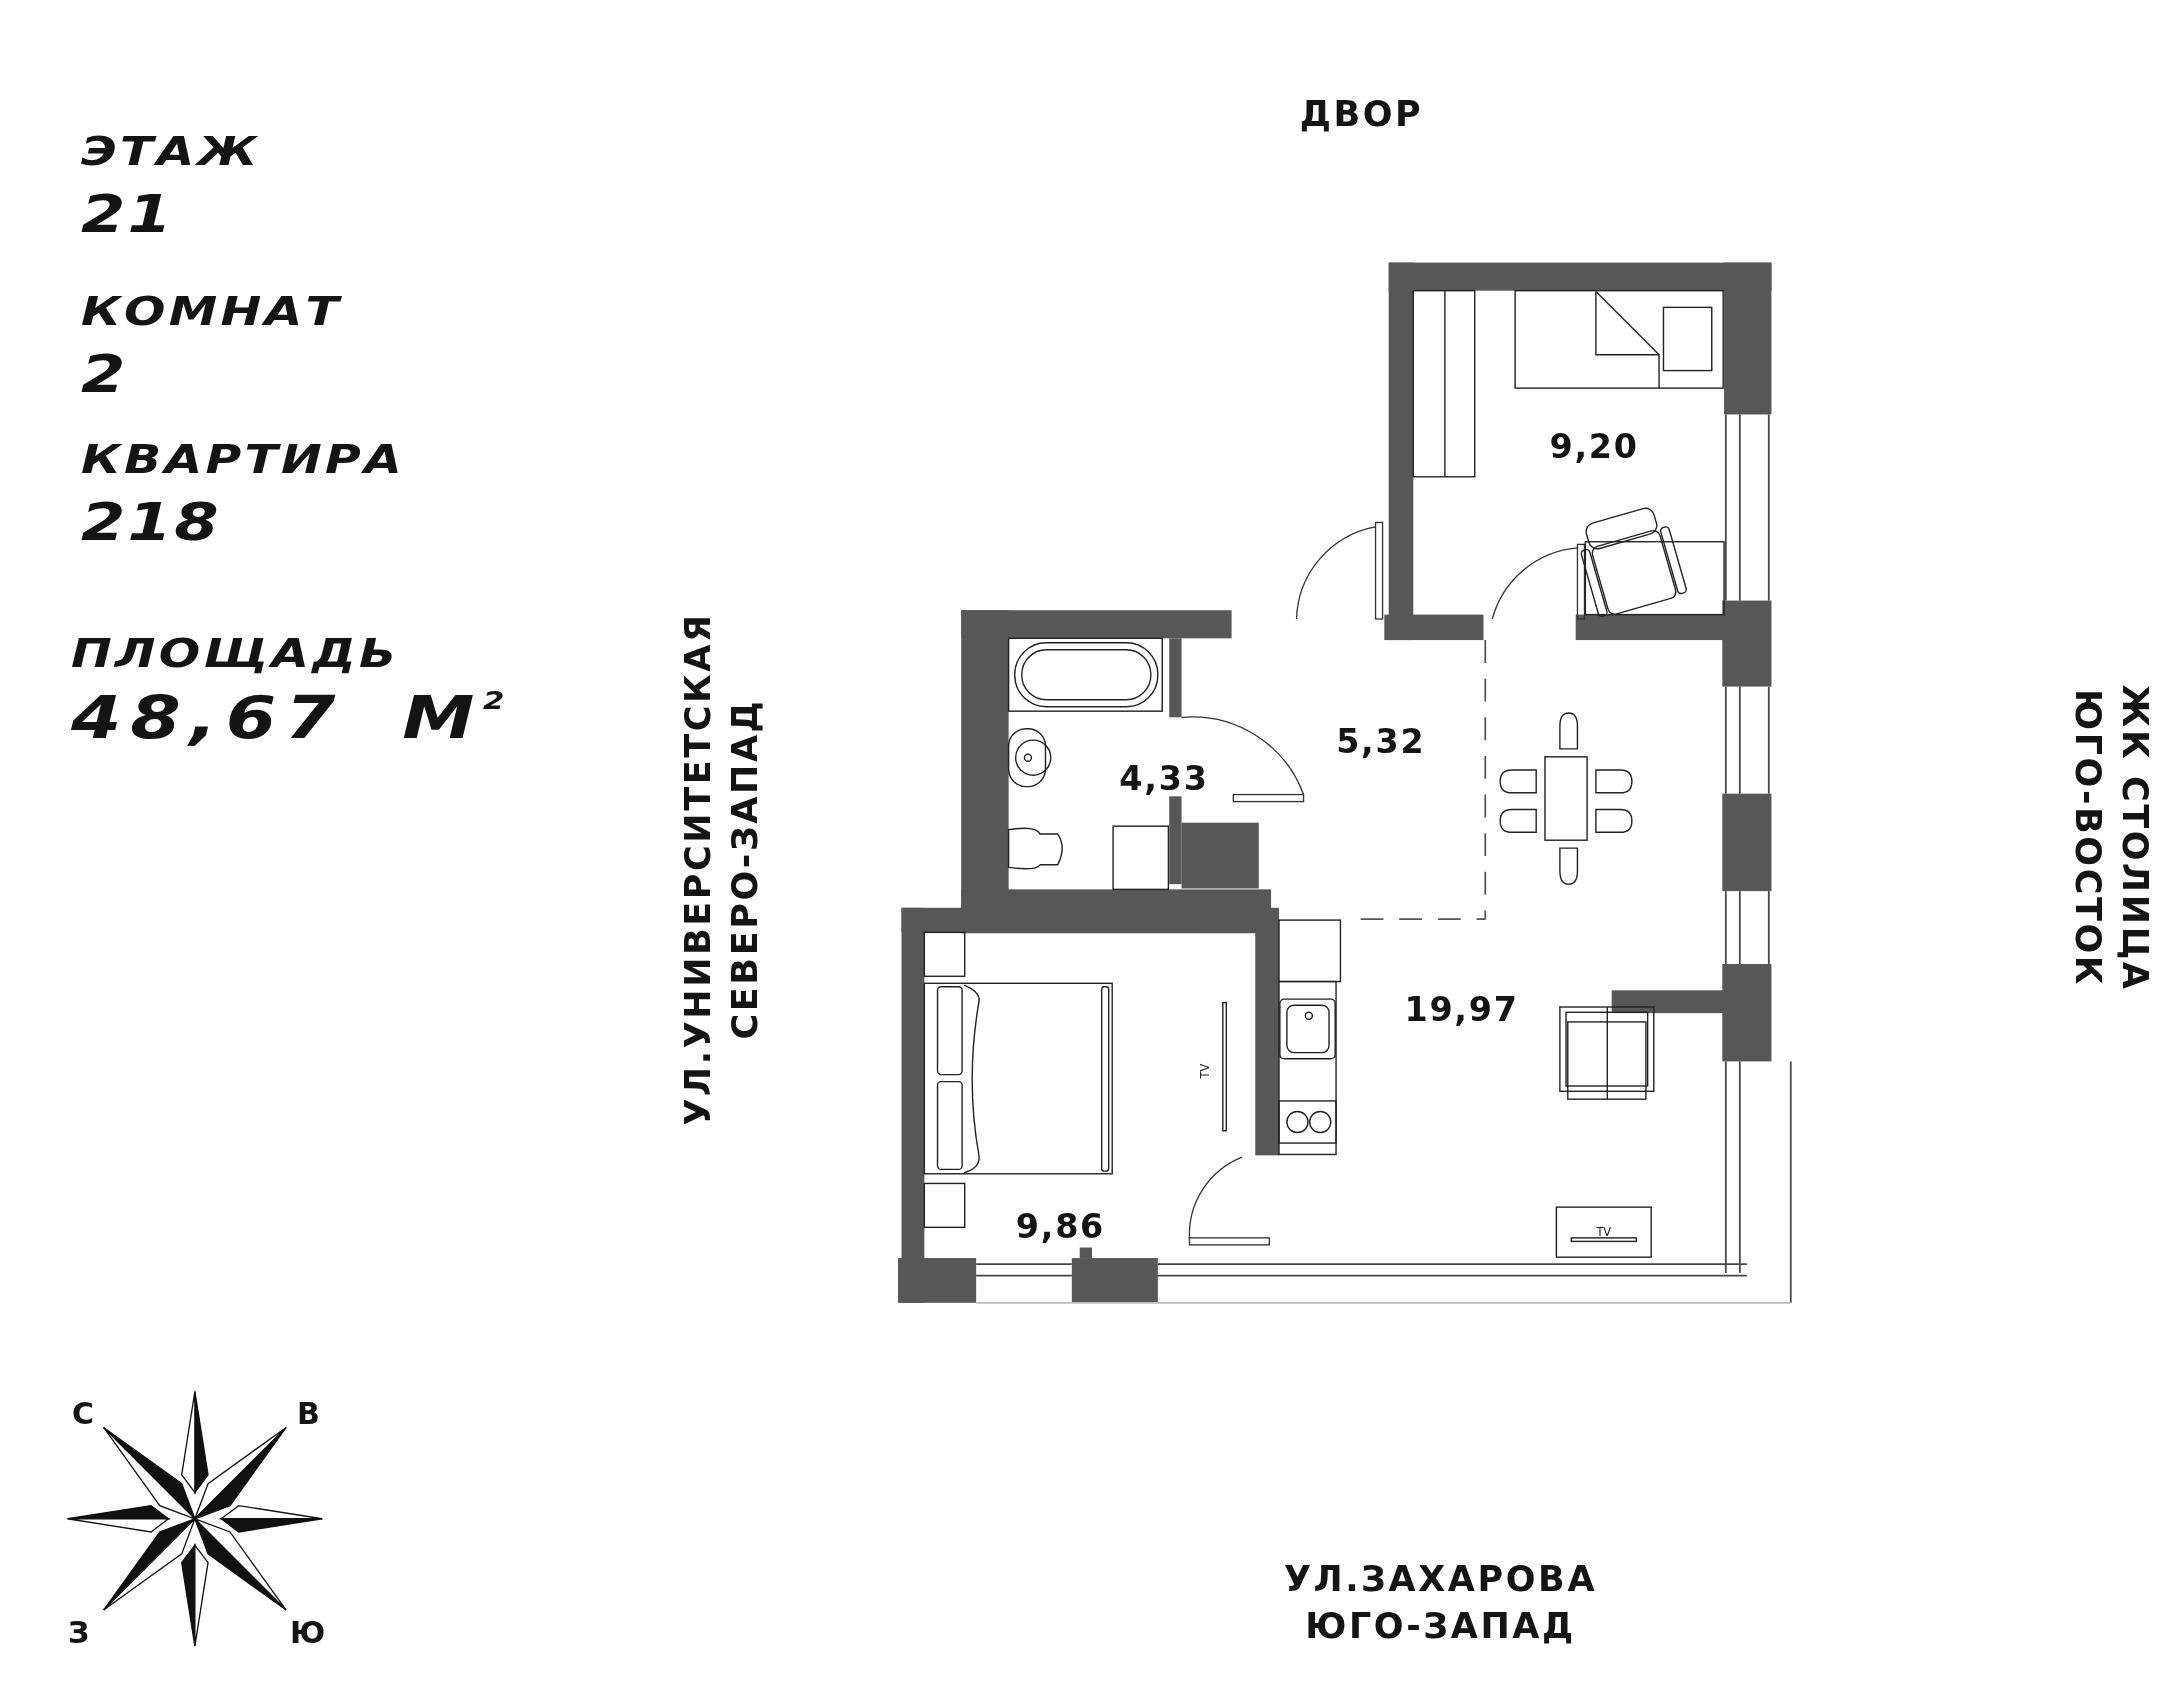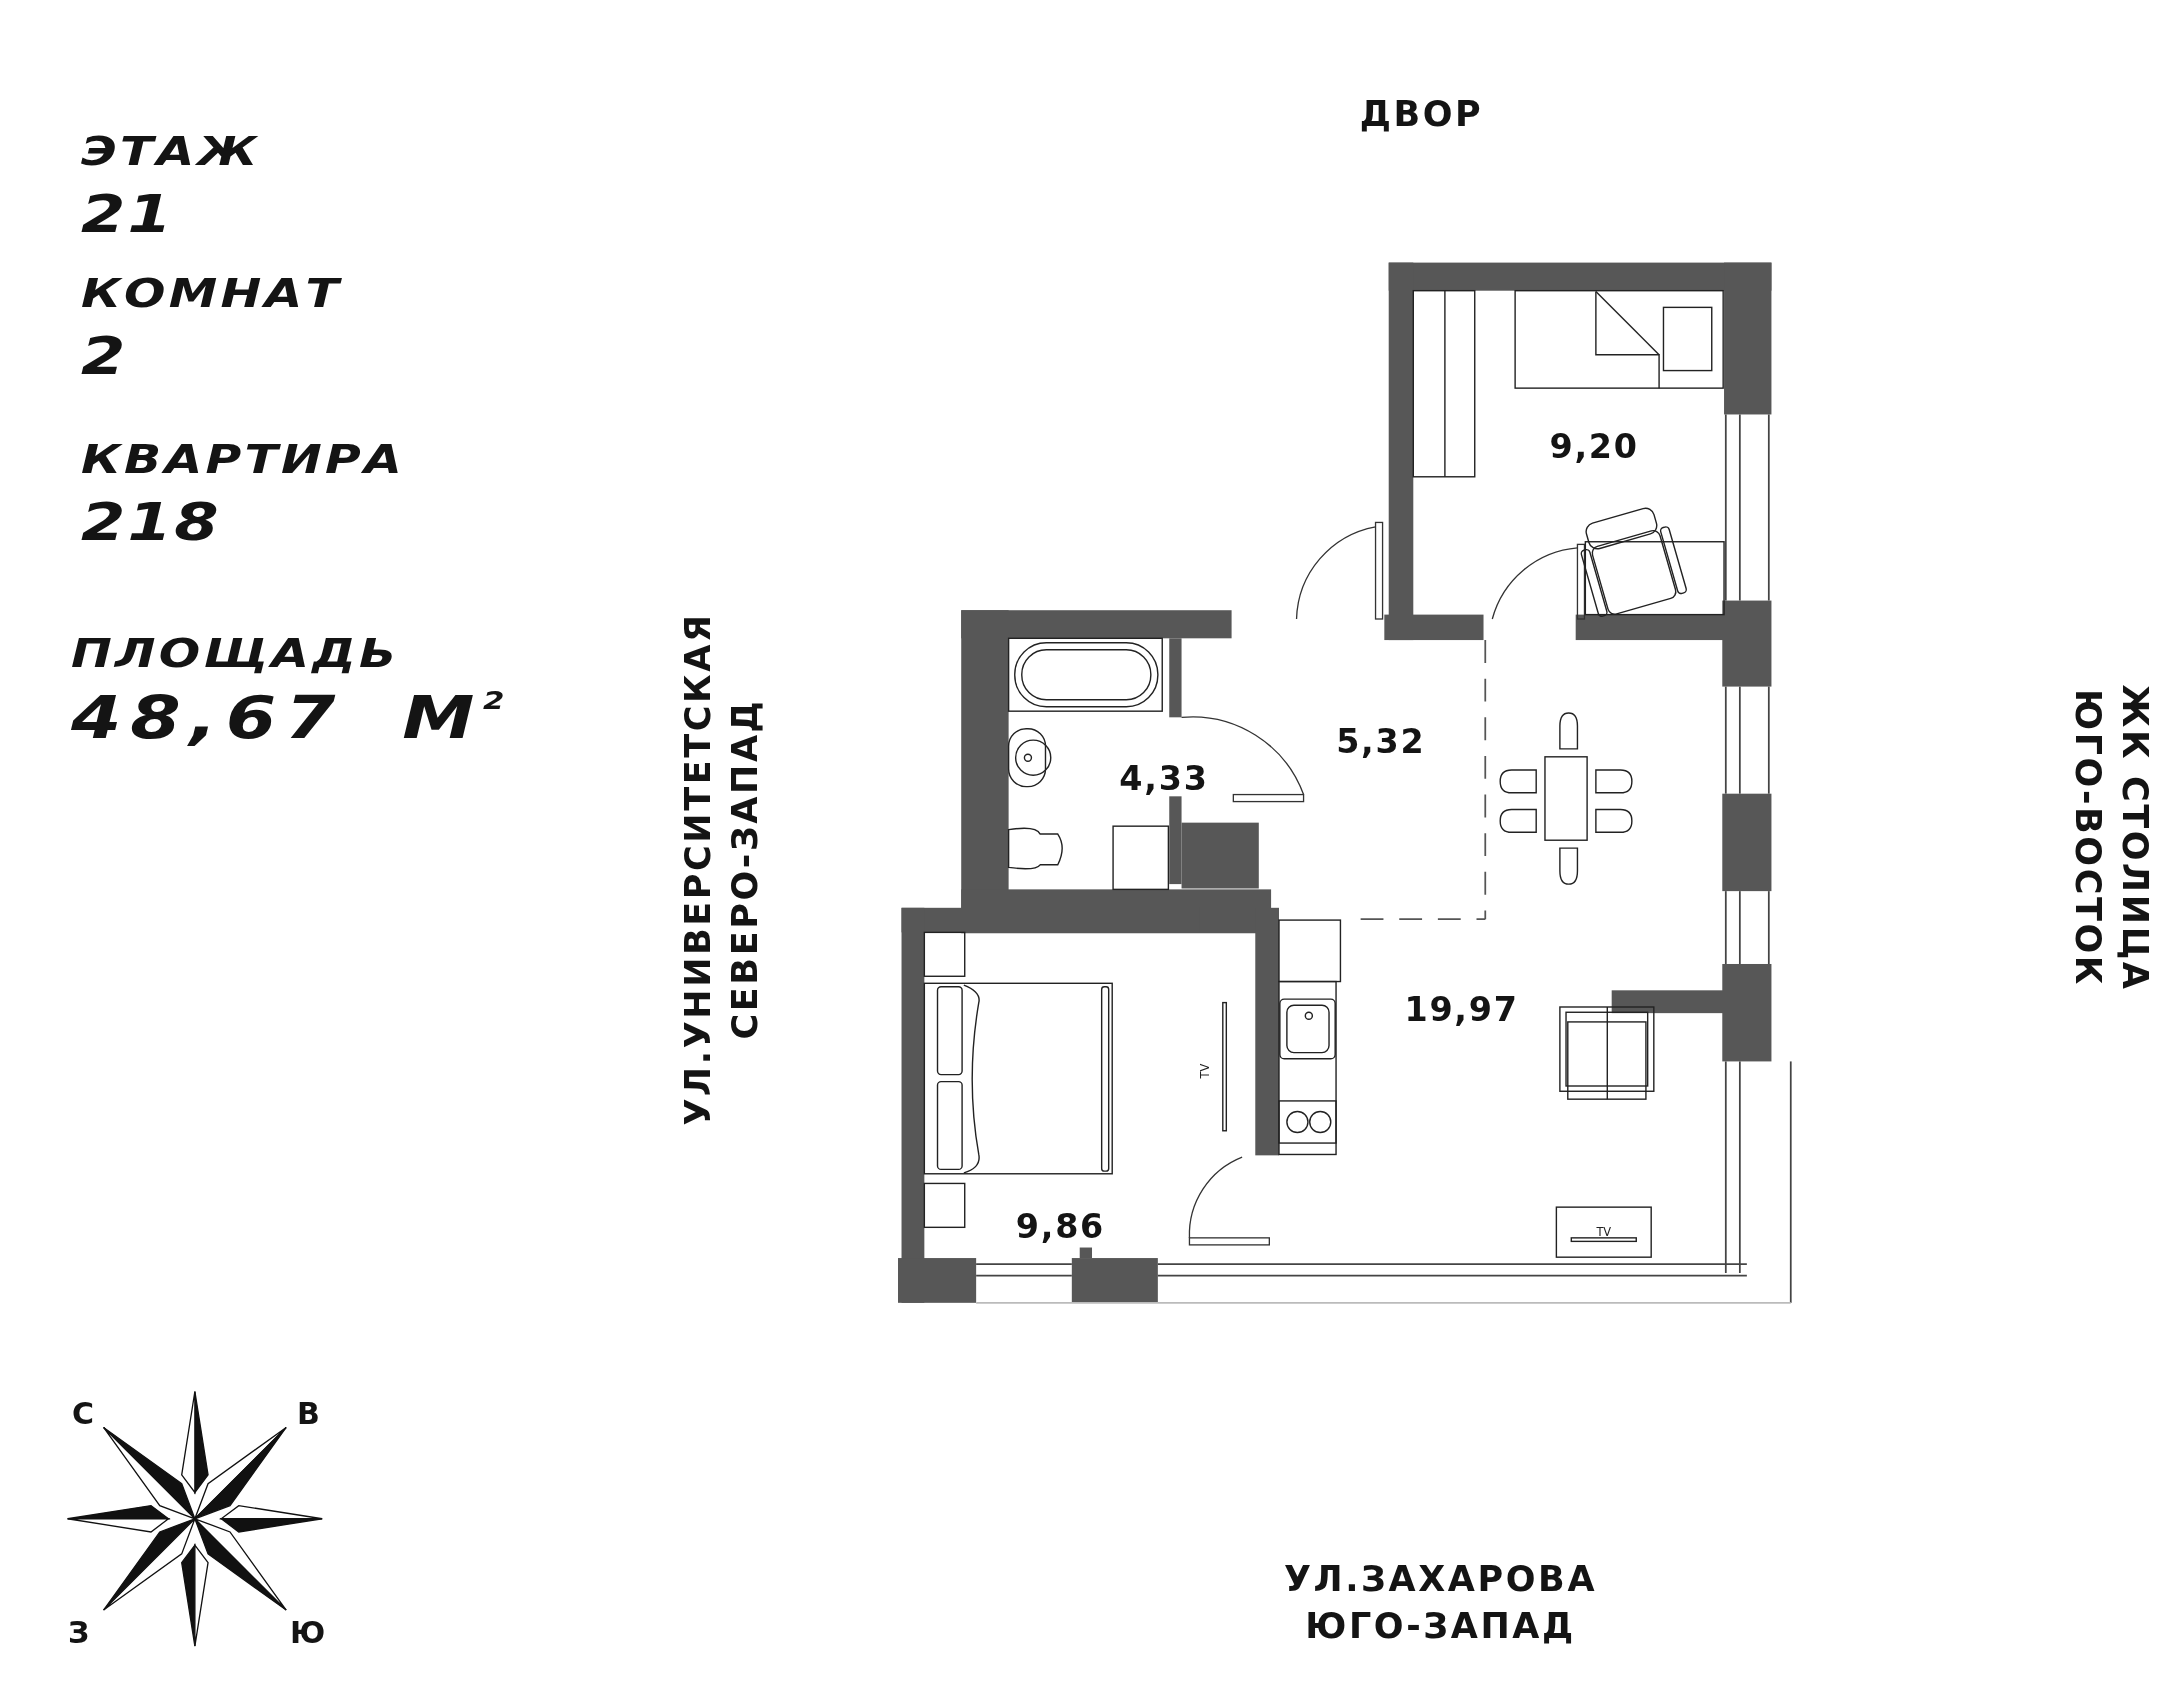--- a/index.html
+++ b/index.html
@@ -15,37 +15,37 @@
   .room-area { font-family: "DejaVu Sans", sans-serif; font-weight: bold; font-size: 38px; fill: #141414; letter-spacing: 2px; }
   .compass-letter { position: absolute; font-size: 30px; font-weight: bold; }
 </style>
 </head>
 <body>
 
 <div class="info" style="top:132px;">
   <div class="lbl">ЭТАЖ</div>
   <div class="val" style="margin-top:17.6px;">21</div>
 </div>
-<div class="info" style="top:274px;">
+<div class="info" style="top:292px;">
   <div class="lbl">КОМНАТ</div>
   <div class="val" style="margin-top:17.6px;">2</div>
 </div>
 <div class="info" style="top:440px;">
   <div class="lbl">КВАРТИРА</div>
   <div class="val" style="margin-top:17.6px;">218</div>
 </div>
 <div class="info" style="top:634px; left:71px;">
   <div class="lbl">ПЛОЩАДЬ</div>
   <div class="val area-val" style="margin-top:16px;">
     <span>48,67</span>
     <span style="margin-left:19.3px;">М</span><span class="sup">2</span>
   </div>
 </div>
 
-<div class="side" style="left:1211px; top:91px; width:421px;text-align:center;">
+<div class="side" style="left:1151px; top:91px; width:421px;text-align:center;">
   <div>ДВОР</div>
 </div>
 <div class="side" style="left:722px; top:869px; width:614px; transform: translate(-50%,-50%) rotate(-90deg);">
   <div>УЛ.УНИВЕРСИТЕТСКАЯ</div>
   <div>СЕВЕРО-ЗАПАД</div>
 </div>
 <div class="side" style="left:2111px; top:838px; width:439px; transform: translate(-50%,-50%) rotate(90deg);">
   <div>ЖК СТОЛИЦА</div>
   <div>ЮГО-ВОСТОК</div>
 </div>

